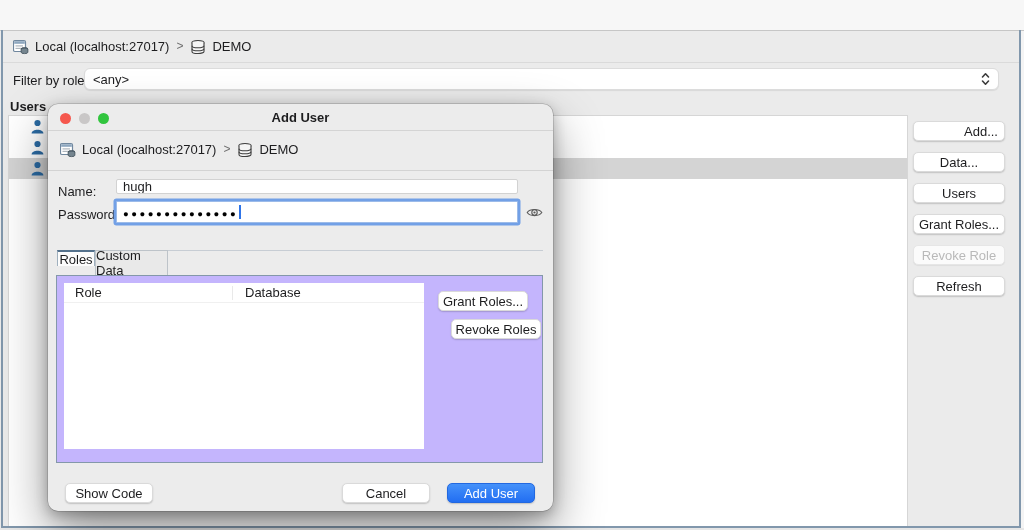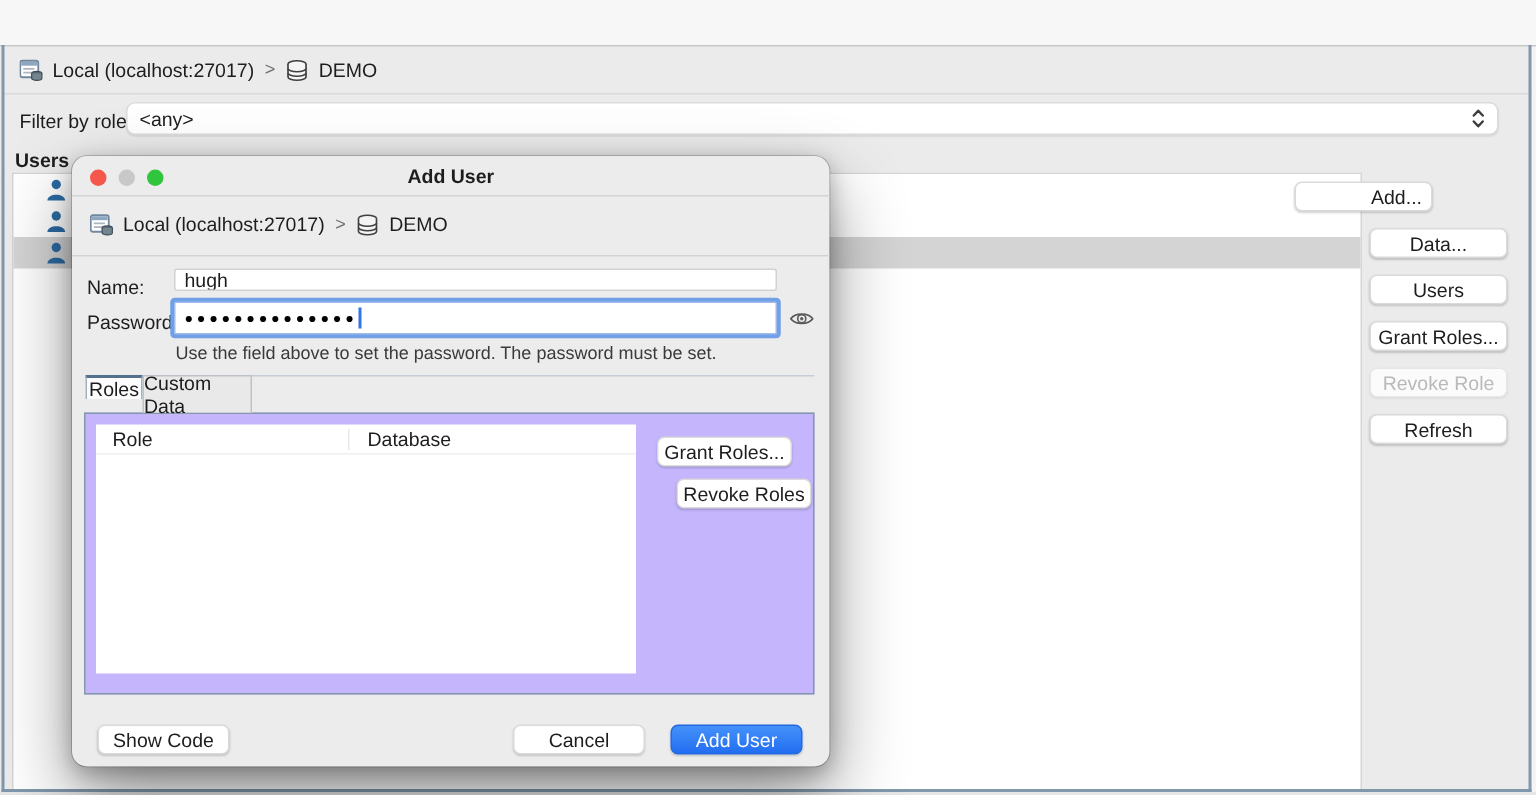--- a/index.html
+++ b/index.html
@@ -156,21 +156,21 @@
           <use href="#ic-person"></use>
         </svg>
       </div>
       <div class="user-row selected">
         <svg class="user-icon" viewBox="0 0 15 15">
           <use href="#ic-person"></use>
         </svg>
       </div>
     </div>
 
-  <div class="mbtn" style="left:863px; top:121px;padding-left:44px;">Add...</div>
+  <div class="mbtn" style="left:913px; top:121px;padding-left:44px;">Add...</div>
   <div class="mbtn" style="left:913px; top:152px;">Data...</div>
   <div class="mbtn" style="left:913px; top:183px;">Users</div>
   <div class="mbtn" style="left:913px; top:214px;">Grant Roles...</div>
   <div class="mbtn disabled" style="left:913px; top:245px;">Revoke Role</div>
   <div class="mbtn" style="left:913px; top:276px;">Refresh</div>
 
   <div class="pane-outline"></div>
   <div class="right-gutter"></div>
   <div class="bottom-gutter"></div>
 
@@ -205,21 +205,20 @@
       <span class="pw-dots">●●●●●●●●●●●●●●</span>
       <div class="caret"></div>
     </div>
     <div class="eye-btn">
       <svg width="17" height="17" viewBox="0 0 17 17">
         <path d="M1.2 8.5 C4 4.4 13 4.4 15.8 8.5 C13 12.6 4 12.6 1.2 8.5 Z" fill="none" stroke="#5a5a5a" stroke-width="1.1"></path>
         <circle cx="8.5" cy="8.5" r="2.7" fill="none" stroke="#5a5a5a" stroke-width="1.1"></circle>
         <circle cx="8.5" cy="8.5" r="1.1" fill="#5a5a5a"></circle>
       </svg>
     </div>
-    <div class="hint">Use the field above to set the password. The password must be set.</div>
 
     <div class="dlg-tabs-line"></div>
     <div class="dlg-tab active">Roles</div>
     <div class="dlg-tab inactive">Custom Data</div>
 
     <div class="dlg-frame">
       <div class="roles-table">
         <div class="rt-header">
           <span class="rt-h1">Role</span>
           <span class="rt-h2">Database</span>

